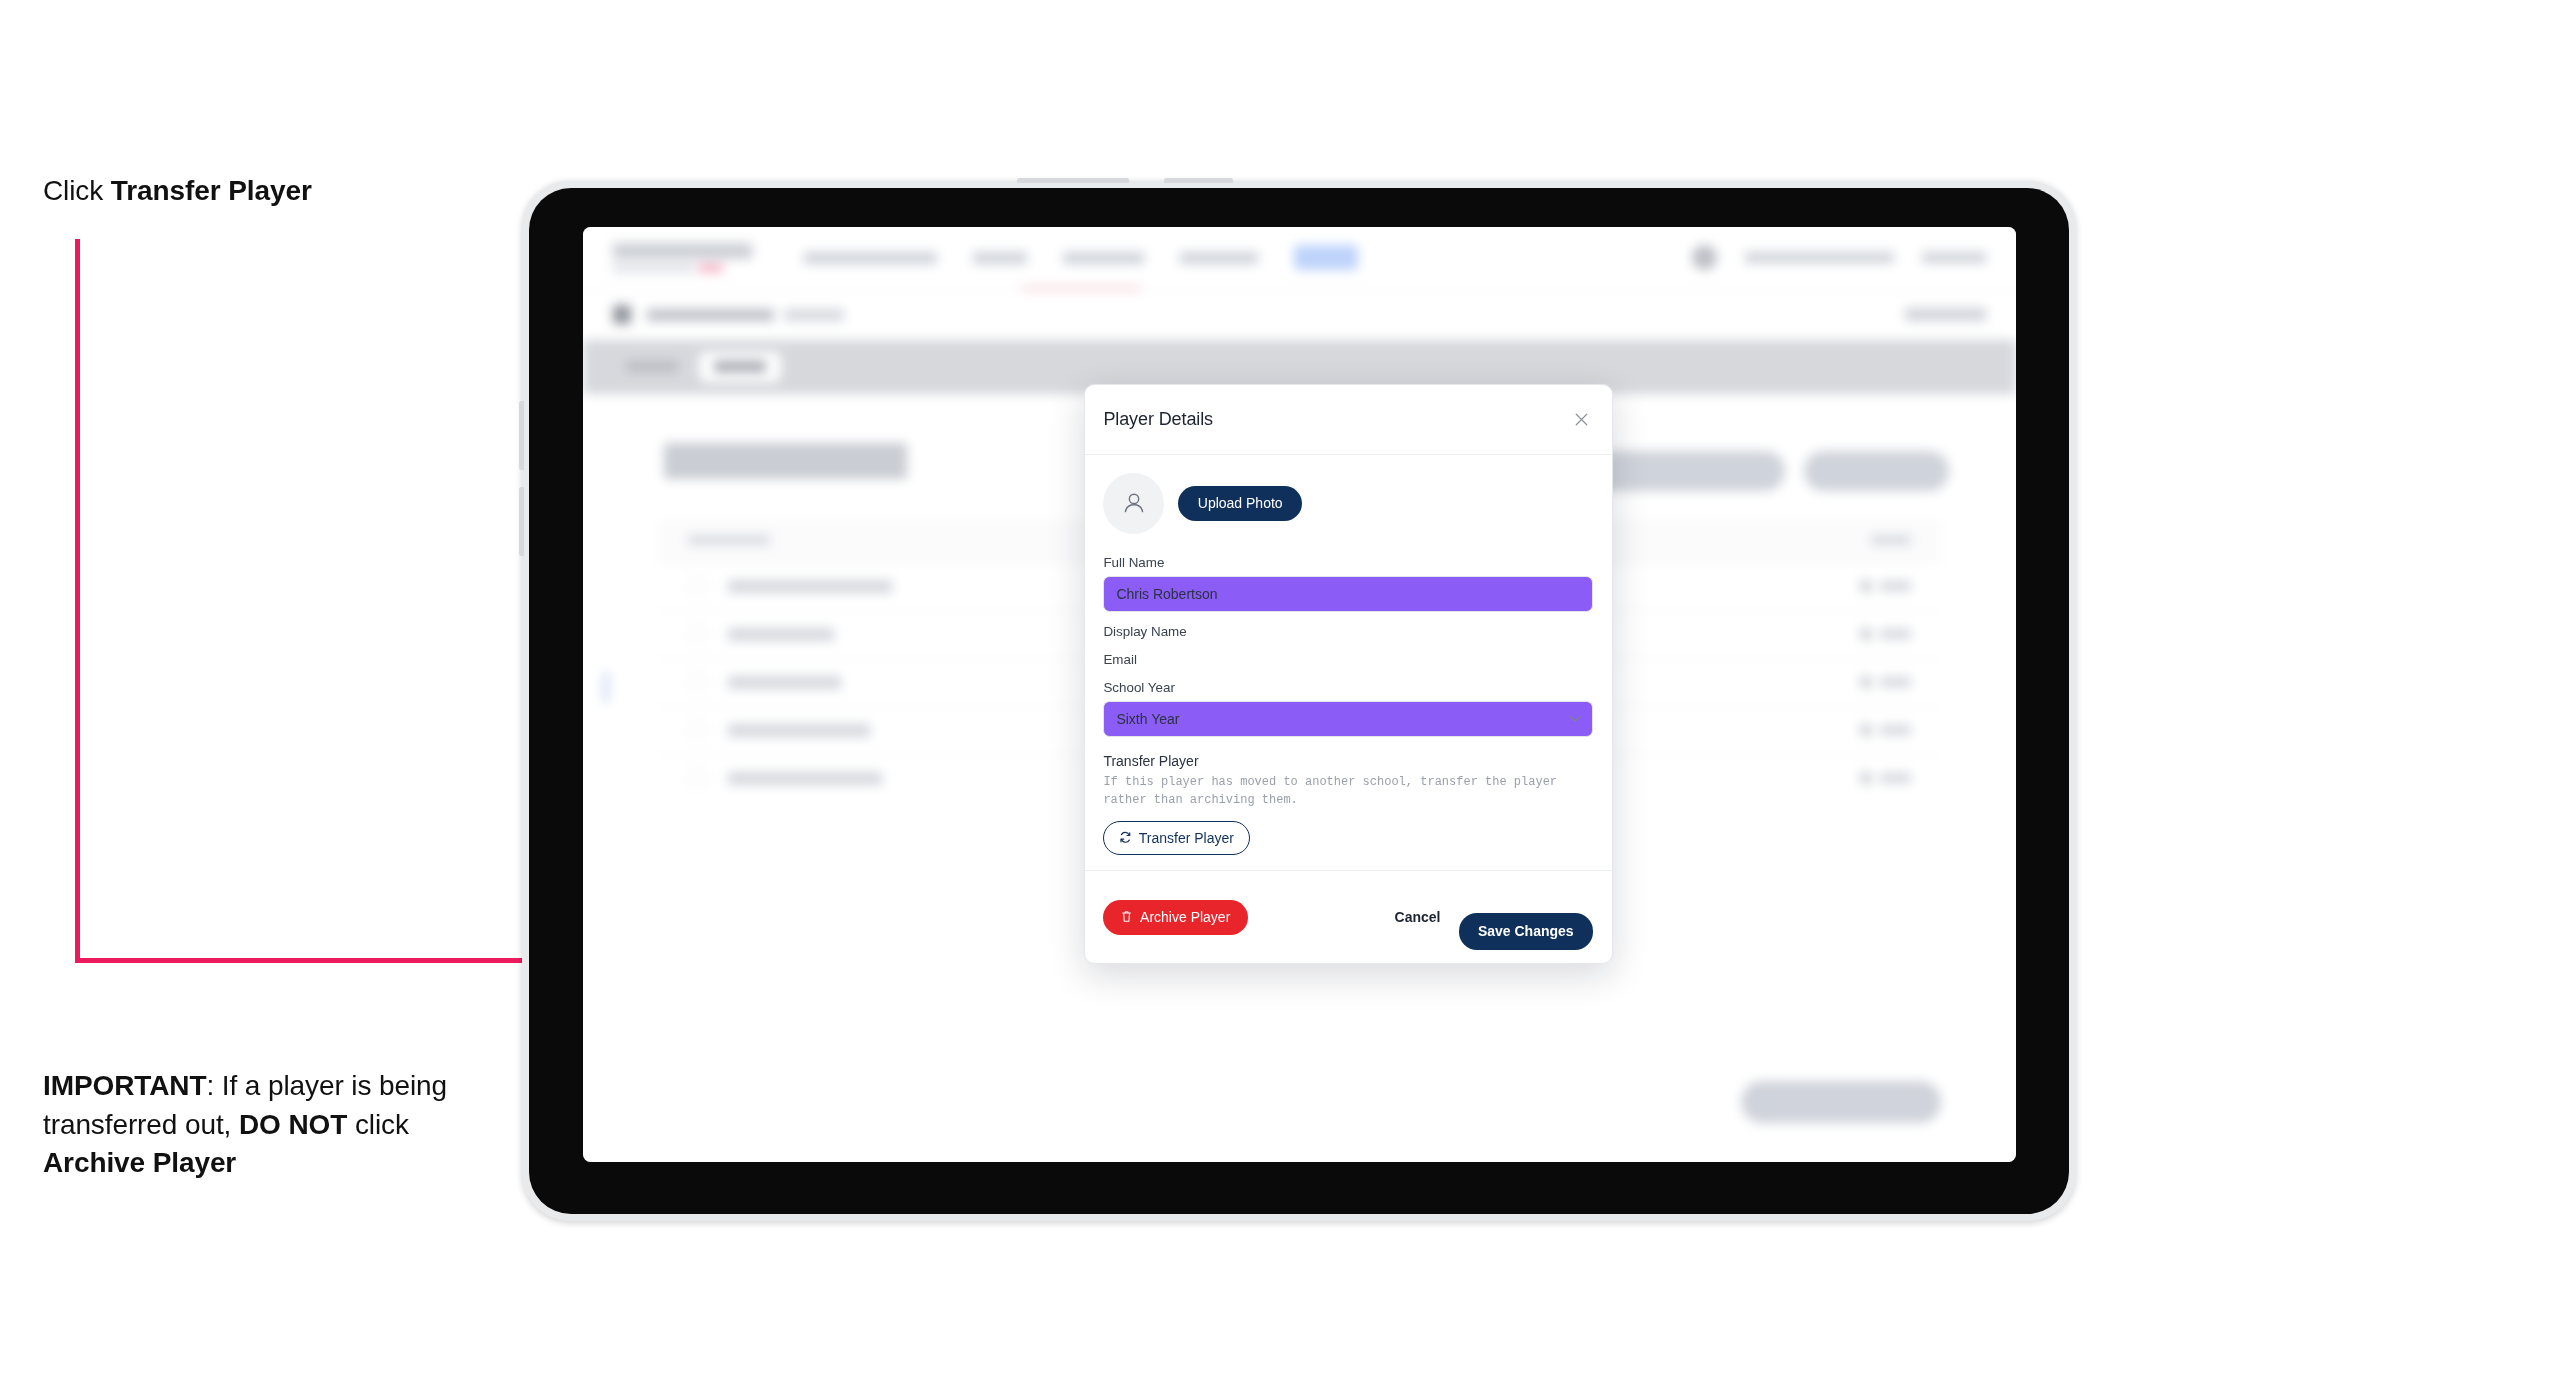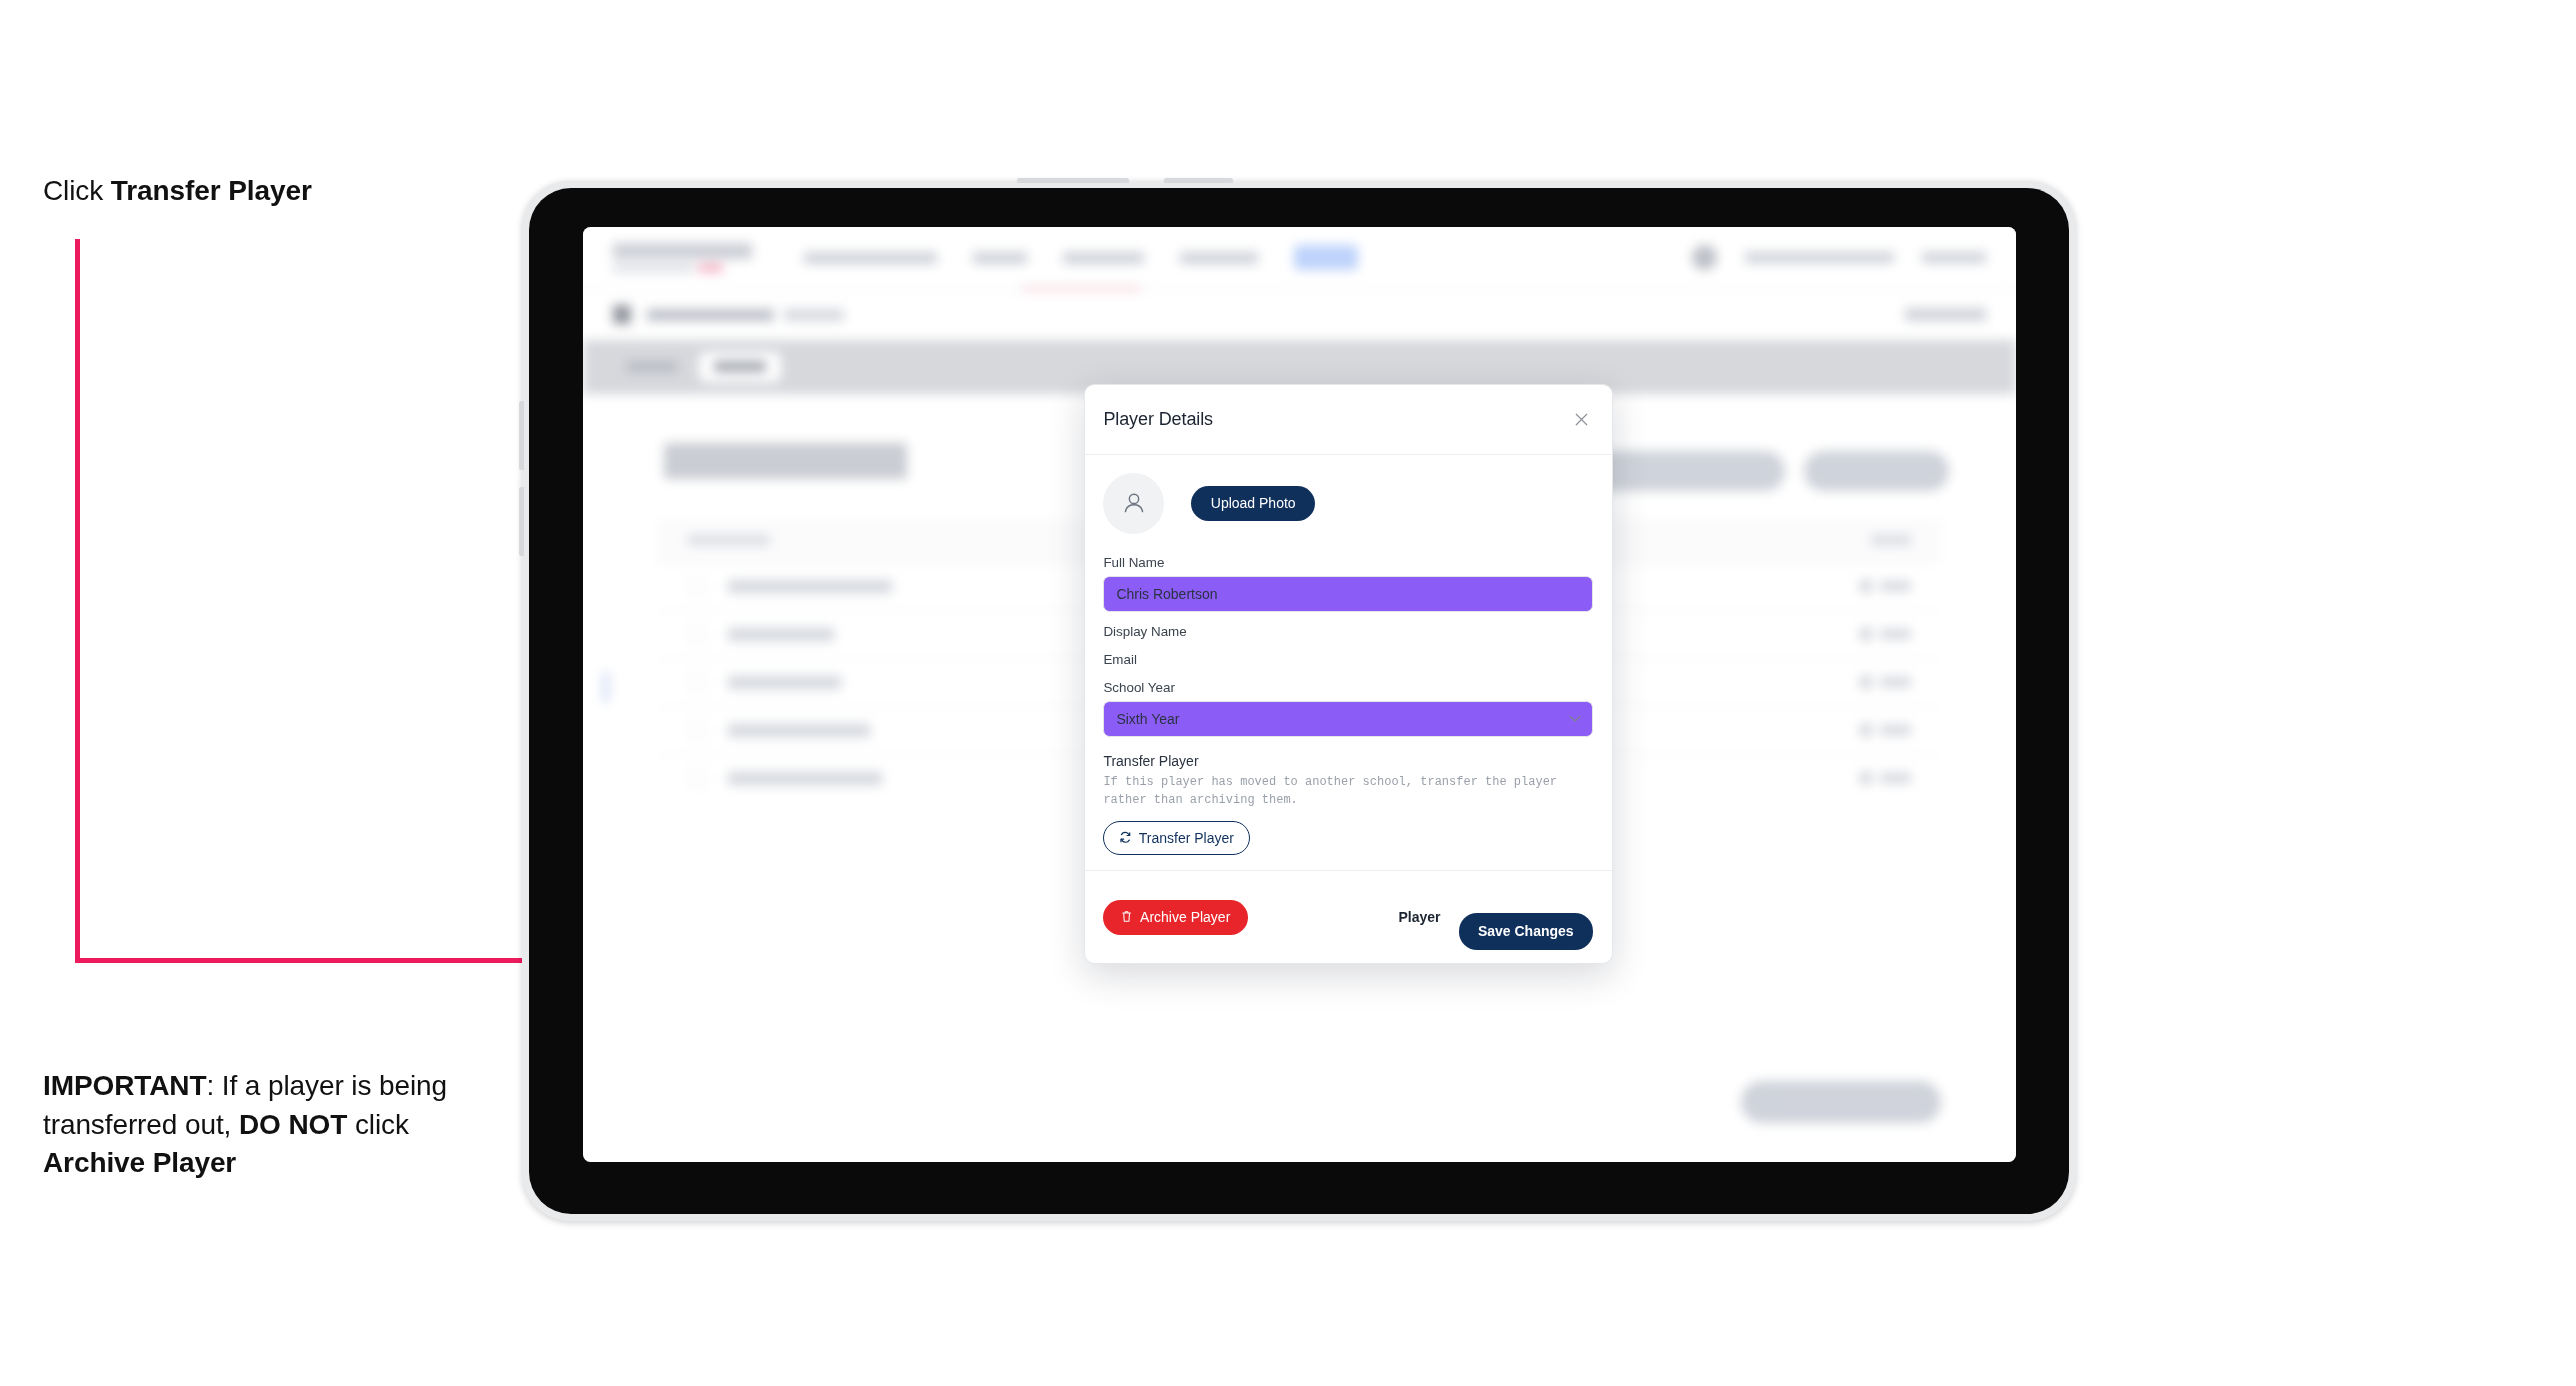--- a/index.html
+++ b/index.html
@@ -158,21 +158,21 @@
     padding: 0 18.7px; border-bottom: 0.7px solid #eceef0;
   }
   .modal-title { font-size: 18px; color: #1b2430; letter-spacing: -0.1px; }
   .modal-close {
     margin-left: auto; width: 22.4px; height: 22.4px;
     display:flex; align-items:center; justify-content:center;
     color: #8b9099; cursor: pointer;
   }
   .modal-body { padding: 18px 18.7px 15px 18.7px; }
 
-  .photo-row { display:flex; align-items:center; gap: 27px; margin-bottom: 21px; }
+  .photo-row { display:flex; align-items:center; gap: 14px; margin-bottom: 21px; }
   .avatar-circle {
     width: 61px; height: 61px; border-radius: 50%;
     background: #f1f2f4; display:flex; align-items:center; justify-content:center;
   }
   .upload-btn {
     background: #10305c; color: #ffffff;
     font-size: 14px; padding: 9.7px 19.4px; border-radius: 18px;
     border: none; cursor: pointer; white-space: nowrap;
   }
 
@@ -415,21 +415,21 @@
             <span>
               <svg width="11.2" height="12.7" viewBox="0 0 16 18">
                 <path d="M2.5 4.2 H13.5" stroke="#fff" stroke-width="1.5" stroke-linecap="round"></path>
                 <path d="M6.2 4.2 V2.4 H9.8 V4.2" fill="none" stroke="#fff" stroke-width="1.5" stroke-linejoin="round"></path>
                 <path d="M3.9 4.2 L4.6 16 H11.4 L12.1 4.2" fill="none" stroke="#fff" stroke-width="1.5" stroke-linejoin="round"></path>
               </svg>
             </span>
             <span>Archive Player</span>
           </button>
           <div class="foot-right">
-            <button class="cancel-btn">Player</button>
+            <button class="cancel-btn">Cancel</button>
             <button class="save-btn">Save Changes</button>
           </div>
         </div>
       </div>
 
     </div>
   </div>
 </div>
 
 

